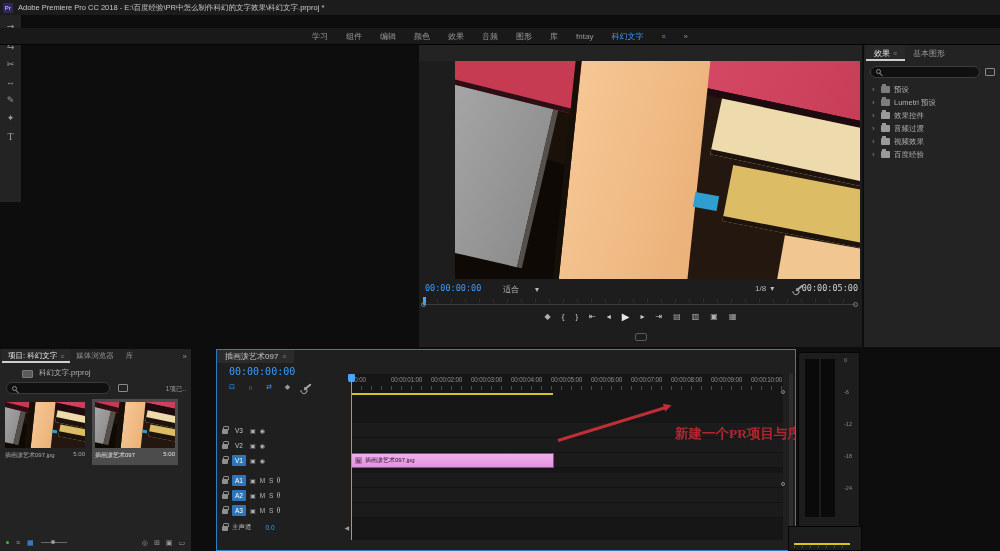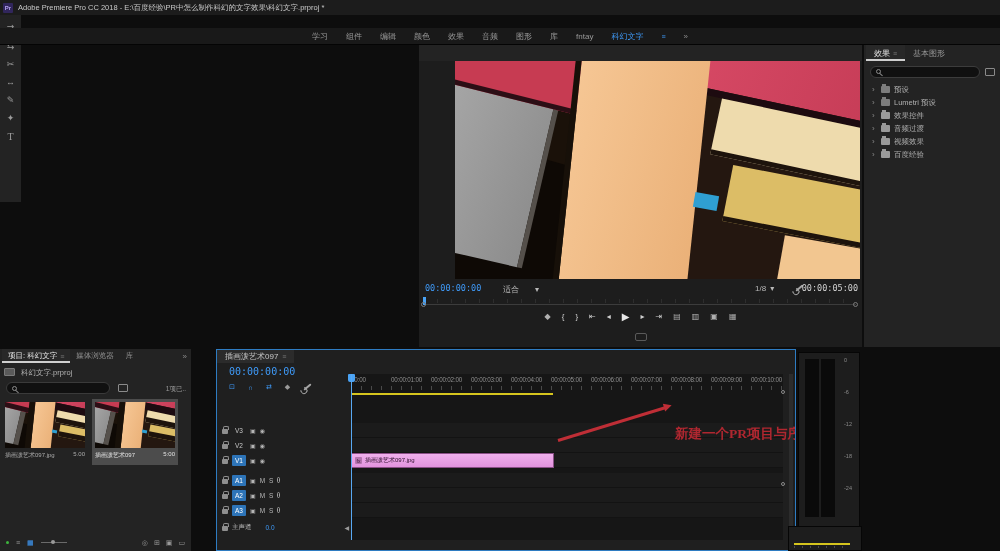--- a/index.html
+++ b/index.html
@@ -55,21 +55,21 @@
 .tree-row{position:absolute;left:0;width:100%;height:13px;display:flex;align-items:center;gap:4px;padding-left:8px;font-size:7.5px;color:#b0b0b0}
 .chev{color:#8a8a8a;font-size:8px;width:5px}
 .fold{width:9px;height:7px;background:#9a9a9a;border-radius:1px;position:relative;flex-shrink:0}
 .fold::before{content:"";position:absolute;top:-2px;left:1px;width:4px;height:2px;background:#9a9a9a}
 .fold.dark{background:#7d7d7d}.fold.dark::before{background:#7d7d7d}
 
 .proj{left:0;top:349px;width:191px;height:202px}
 .proj .tabs{height:14px;font-size:7.5px}
 .proj .tab{height:14px;padding:0 6px}
 .proj-more{margin-left:auto;margin-right:4px;color:#8a8a8a;font-size:8px}
-.info-row{position:absolute;left:4px;top:19px;display:flex;align-items:flex-start;gap:6px;font-size:7.5px;color:#b3b3b3}
+.info-row{position:absolute;left:22px;top:19px;display:flex;align-items:flex-end;gap:6px;font-size:7.5px;color:#b3b3b3}
 .clipicon{width:11px;height:8px;background:#5a5a5a;border:1px solid #7a7a7a;border-radius:1px}
 .psearch{position:absolute;left:6px;top:33px;width:104px;height:12px;background:#101010;border:1px solid #3a3a3a;border-radius:6px}
 .pfilter{position:absolute;left:118px;top:35px;width:10px;height:8px;border:1px solid #8a8a8a;border-radius:1px}
 .psel{position:absolute;right:5px;top:36px;font-size:6.5px;color:#9a9a9a}
 .cell{position:absolute;top:50px;width:86px;height:66px}
 .cell.sel{background:#4c4c4c}
 .thumb{position:absolute;left:3px;top:3px;width:80px;height:46px}
 .cell-label{position:absolute;left:3px;top:52px;width:80px;display:flex;justify-content:space-between;font-size:6px;color:#ababab;white-space:nowrap}
 .cell.sel .cell-label{color:#e2e2e2}
 .pbot{position:absolute;left:0;bottom:2px;width:100%;height:13px;display:flex;align-items:center;gap:7px;padding:0 6px;font-size:7px;color:#9a9a9a}

